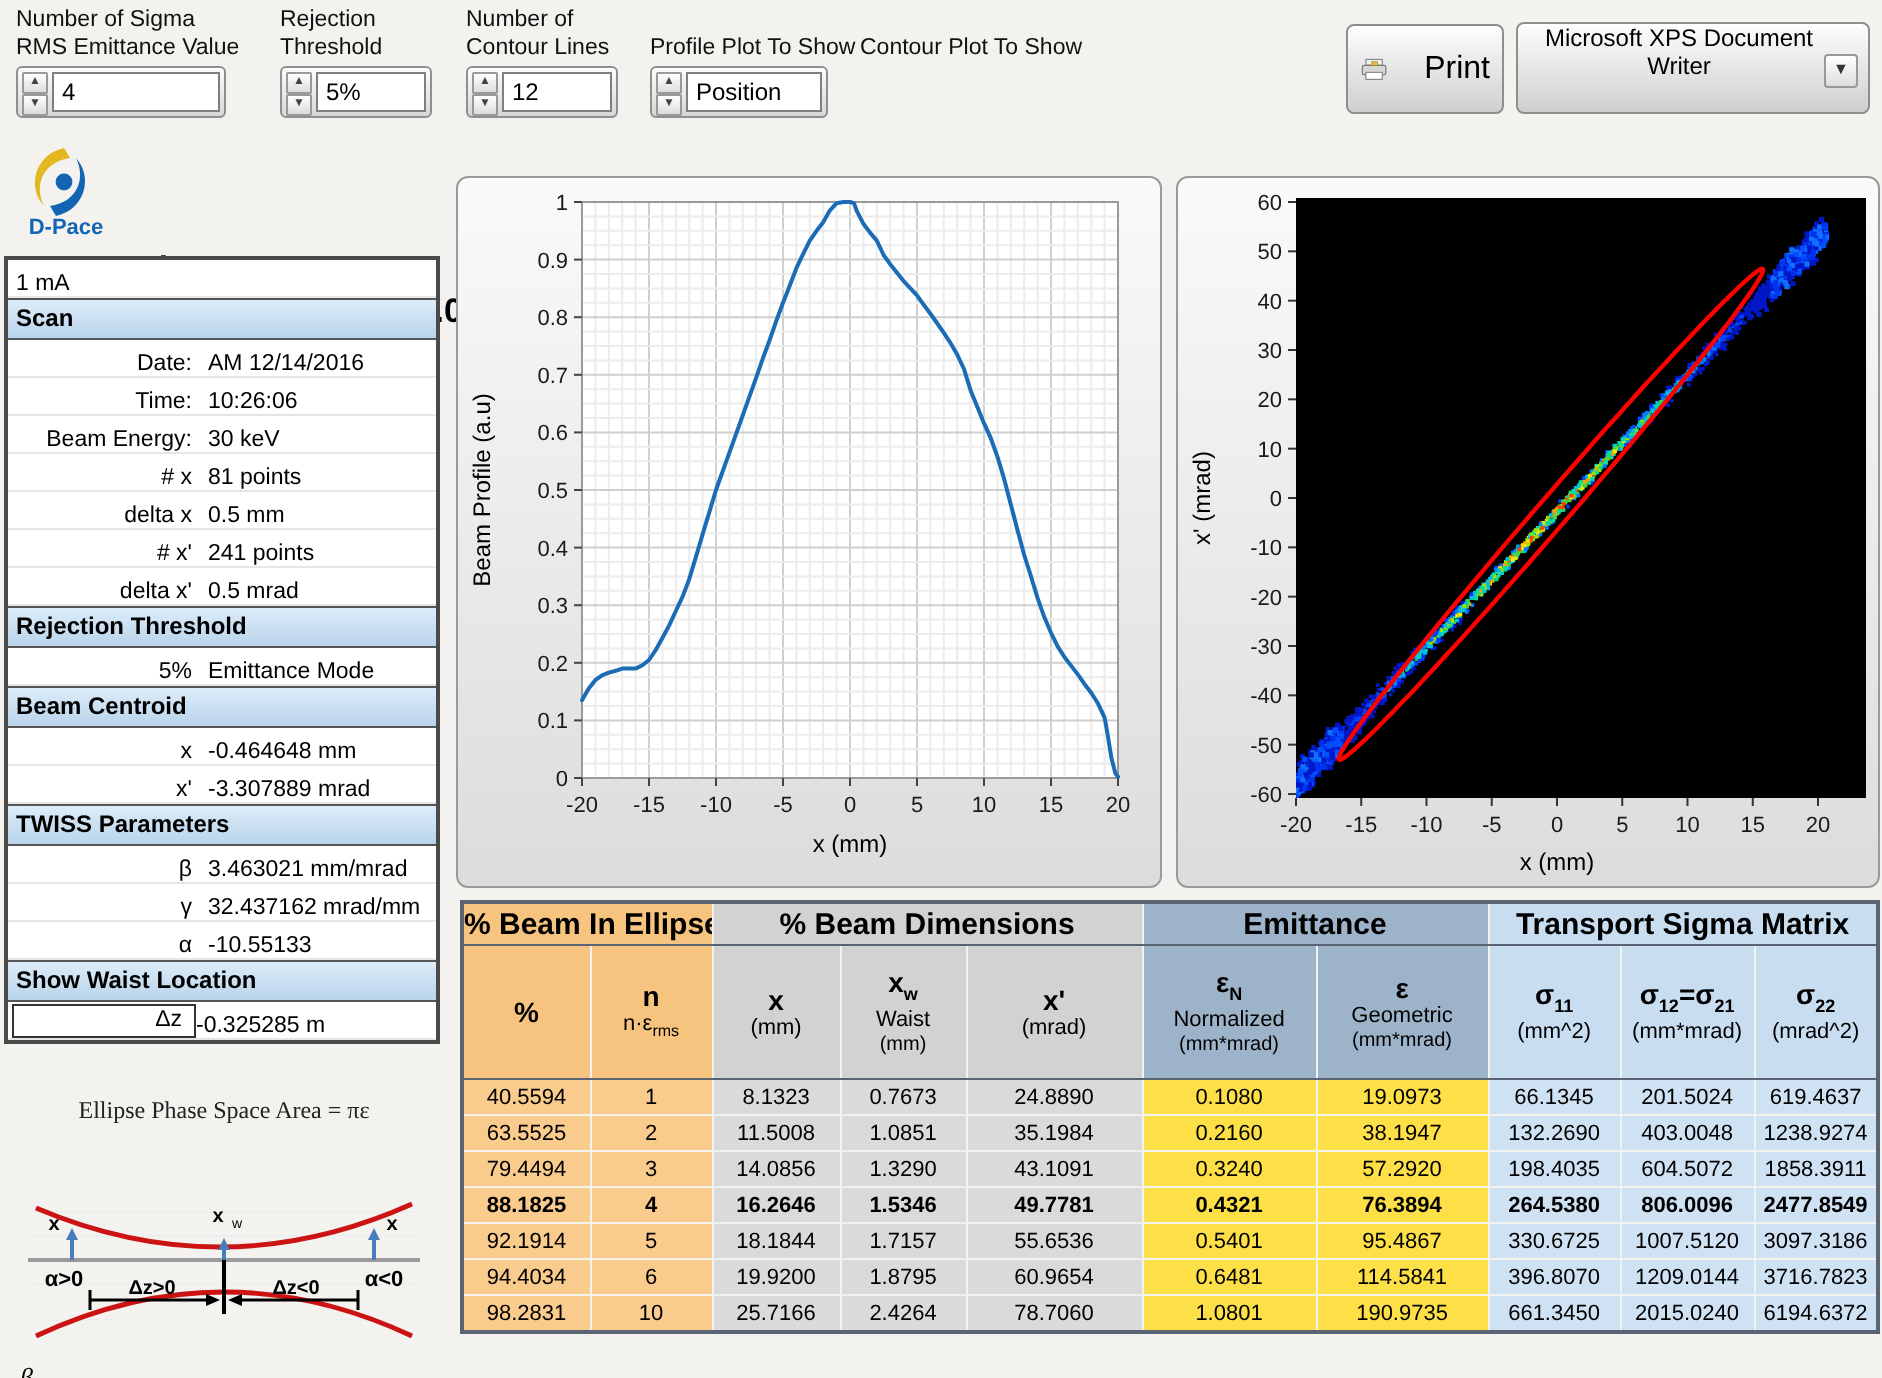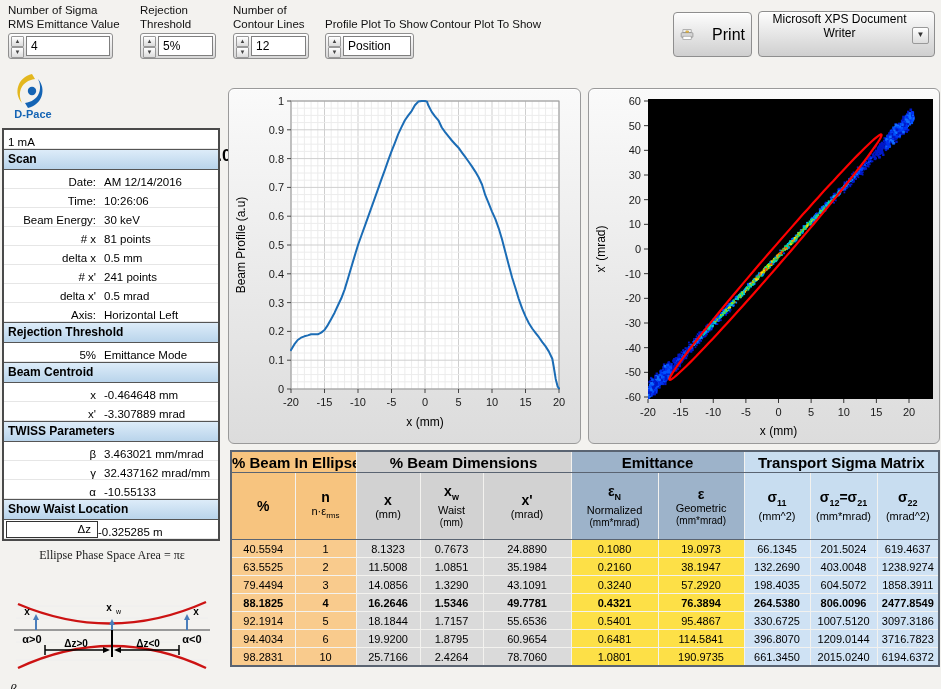--- a/index.html
+++ b/index.html
@@ -190,24 +190,20 @@
         <span class="sb-label">delta x</span>
         <span class="sb-value">0.5 mm</span>
       </div>
       <div class="sb-row">
         <span class="sb-label"># x'</span>
         <span class="sb-value">241 points</span>
       </div>
       <div class="sb-row">
         <span class="sb-label">delta x'</span>
         <span class="sb-value">0.5 mrad</span>
-      </div>
-      <div class="sb-row">
-        <span class="sb-label">Axis:</span>
-        <span class="sb-value">Horizontal Left</span>
       </div>
       <div class="sb-header">Rejection Threshold</div>
       <div class="sb-row">
         <span class="sb-label">5%</span>
         <span class="sb-value">Emittance Mode</span>
       </div>
       <div class="sb-header">Beam Centroid</div>
       <div class="sb-row">
         <span class="sb-label">x</span>
         <span class="sb-value">-0.464648 mm</span>

